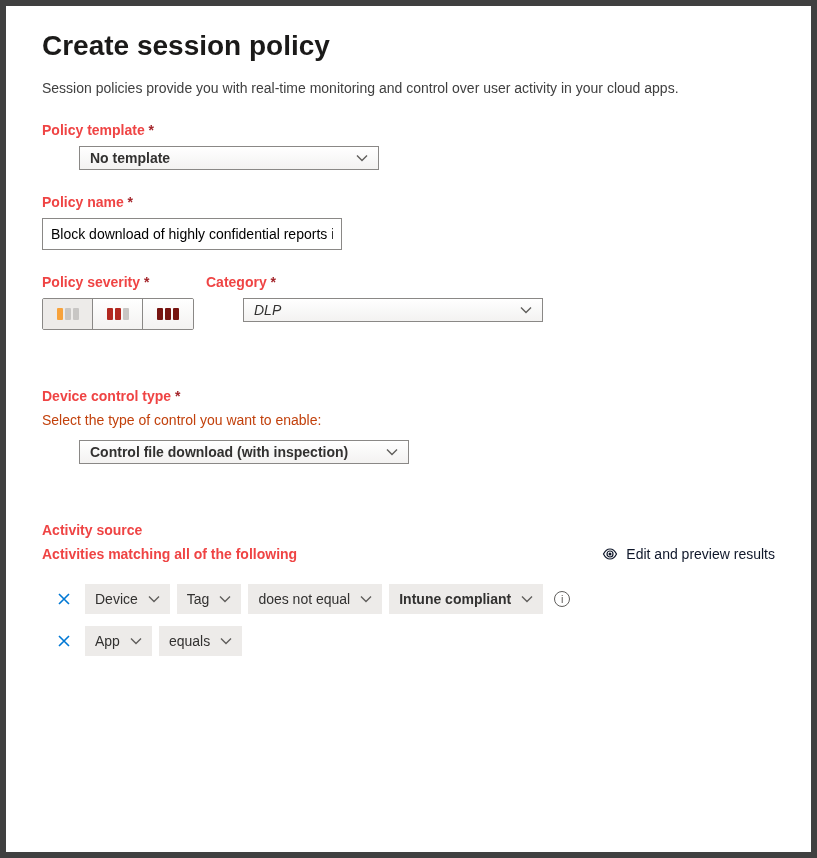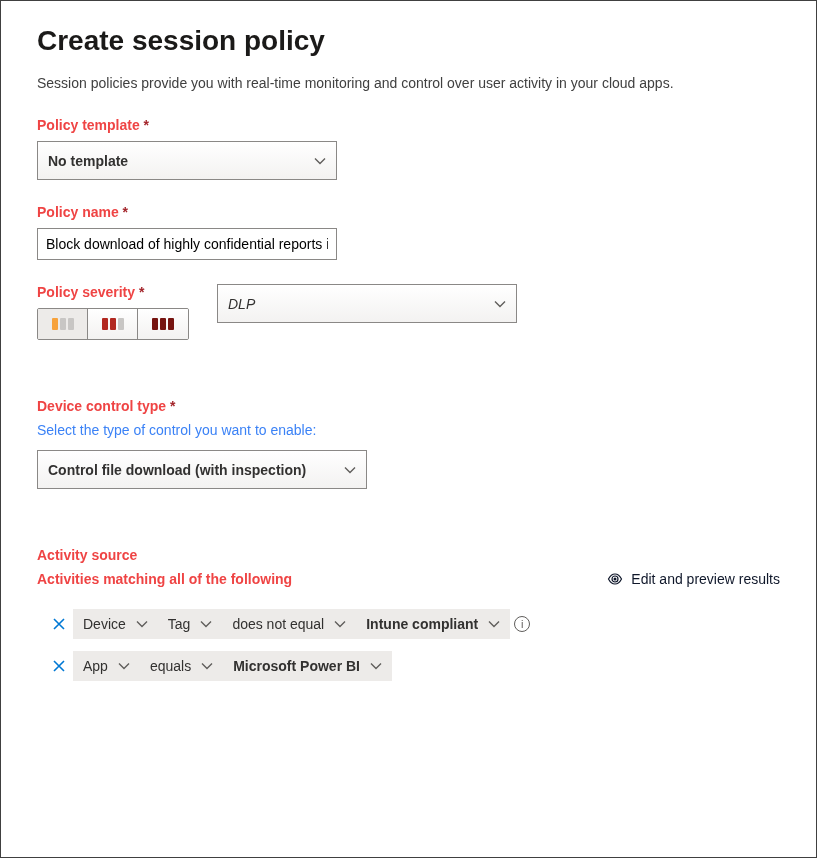--- a/index.html
+++ b/index.html
@@ -6,21 +6,21 @@
   body {
     margin: 0;
     font-family: "Segoe UI", -apple-system, BlinkMacSystemFont, sans-serif;
     font-size: 14px;
     color: #323130;
     background: #ffffff;
   }
   .frame {
     width: 817px;
     height: 858px;
-    border: 1px solid #404040;
+    border: 6px solid #404040;
     padding: 24px 36px;
     overflow: hidden;
   }
   h1 {
     font-size: 28px;
     font-weight: 700;
     margin: 0 0 18px 0;
     color: #1b1a19;
   }
   .subtitle {
@@ -32,37 +32,38 @@
     font-weight: 600;
     font-size: 14px;
     color: #ef4444;
     margin-bottom: 8px;
   }
   .required::after {
     content: " *";
     color: #a4262c;
   }
   .field-desc {
-    color: #3b82f6;
+    color: #c2410c;
     font-size: 14px;
     margin-top: 4px;
     margin-bottom: 12px;
   }
   .section { margin-bottom: 24px; }
-  .row { display: flex; gap: 28px; }
+  .row { display: flex; gap: 12px; }
   .dropdown {
     display: flex;
     align-items: center;
     justify-content: space-between;
-    height: 39px;
+    height: 24px;
     padding: 0 10px;
     border: 1px solid #8a8886;
     background: linear-gradient(#ffffff, #f3f2f1);
     cursor: pointer;
     font-weight: 600;
+    margin-left: 37px;
   }
   .dropdown.light-weight { font-weight: 400; }
   .chevron {
     width: 12px; height: 12px;
     display: inline-flex; align-items: center; justify-content: center;
     color: #605e5c;
   }
   .chevron svg { width: 12px; height: 12px; }
   .field-input {
     height: 32px;
@@ -116,21 +117,21 @@
   }
   .edit-preview svg { width:16px; height:16px; }
   .activities-header {
     display: flex;
     justify-content: space-between;
     margin-bottom: 22px;
   }
   .filter-row {
     display: flex;
     align-items: center;
-    gap: 0;
+    gap: 7px;
     margin-bottom: 12px;
     padding-left: 8px;
   }
   .remove-x {
     width:28px; height:28px;
     display:flex; align-items:center; justify-content:center;
     color:#0078d4; cursor:pointer;
   }
   .remove-x svg { width:14px; height:14px; }
   .pill {
@@ -195,20 +196,21 @@
             <span class="bar"></span>
         </div>
         <div class="severity-btn">
           <span class="bar dark-red"></span>
             <span class="bar dark-red"></span>
             <span class="bar dark-red"></span>
         </div>
       </div>
     </div>
     <div>
+      <div class="field-label required">Category</div>
       <div class="dropdown light-weight" style="width:300px;font-style:italic;">
         <span>DLP</span>
         <span class="chevron">
           <svg viewBox="0 0 12 12">
               <path d="M1 3.5 L6 8.5 L11 3.5" fill="none" stroke="currentColor" stroke-width="1.4"></path>
             </svg>
         </span>
       </div>
     </div>
   </div>
@@ -301,25 +303,17 @@
           </span>
       </div>
       <div class="pill">
         <span>equals</span>
         <span class="chevron">
             <svg viewBox="0 0 12 12">
               <path d="M1 3.5 L6 8.5 L11 3.5" fill="none" stroke="currentColor" stroke-width="1.4"></path>
             </svg>
           </span>
       </div>
-      <div class="pill" style="font-weight:600;">
-        <span>Microsoft Power BI</span>
-        <span class="chevron">
-            <svg viewBox="0 0 12 12">
-              <path d="M1 3.5 L6 8.5 L11 3.5" fill="none" stroke="currentColor" stroke-width="1.4"></path>
-            </svg>
-          </span>
-      </div>
     </div>
 
   </div>
 
 </div>
 
 </body></html>

